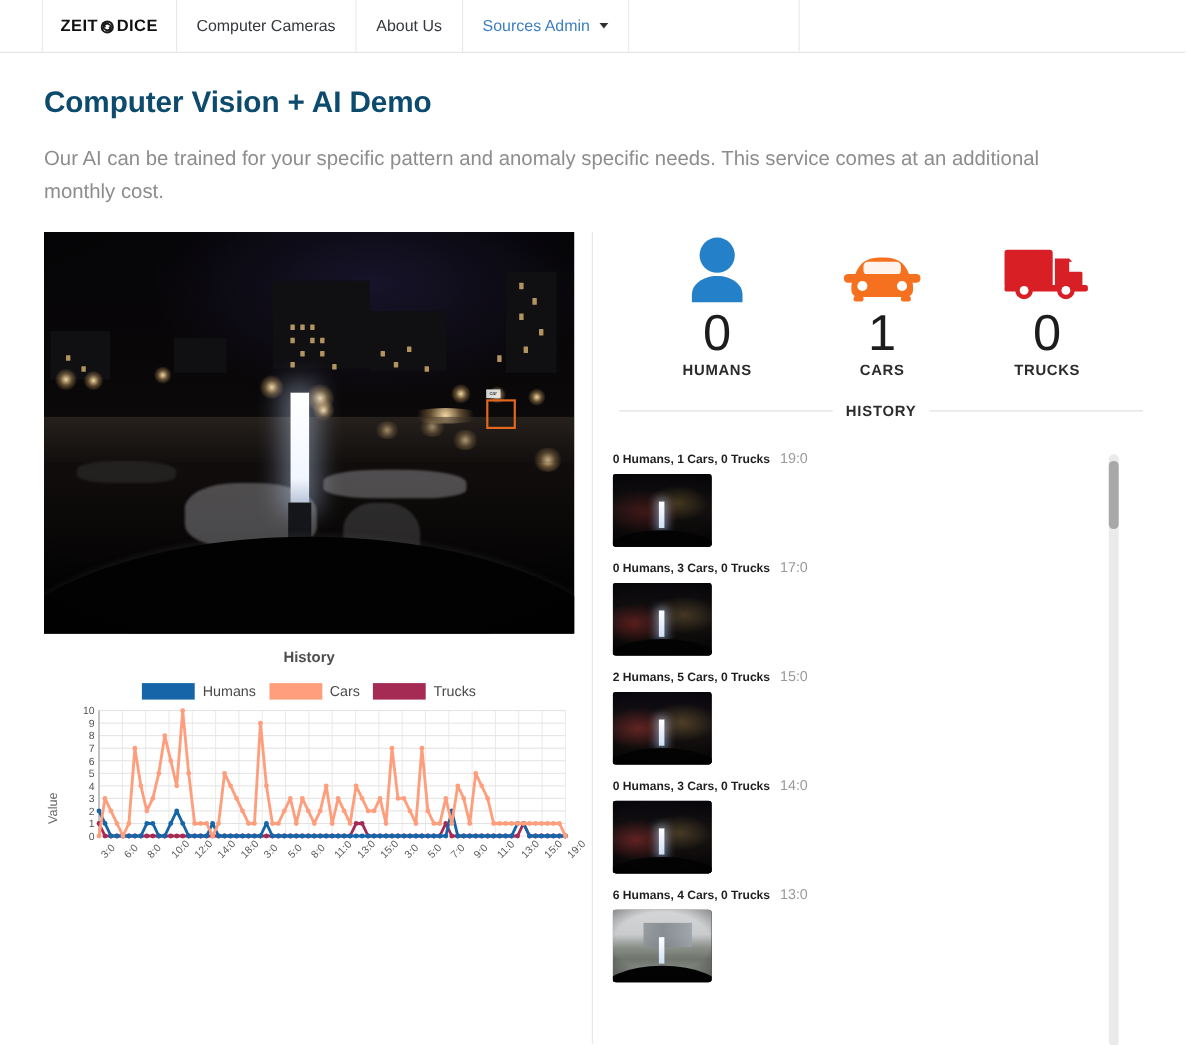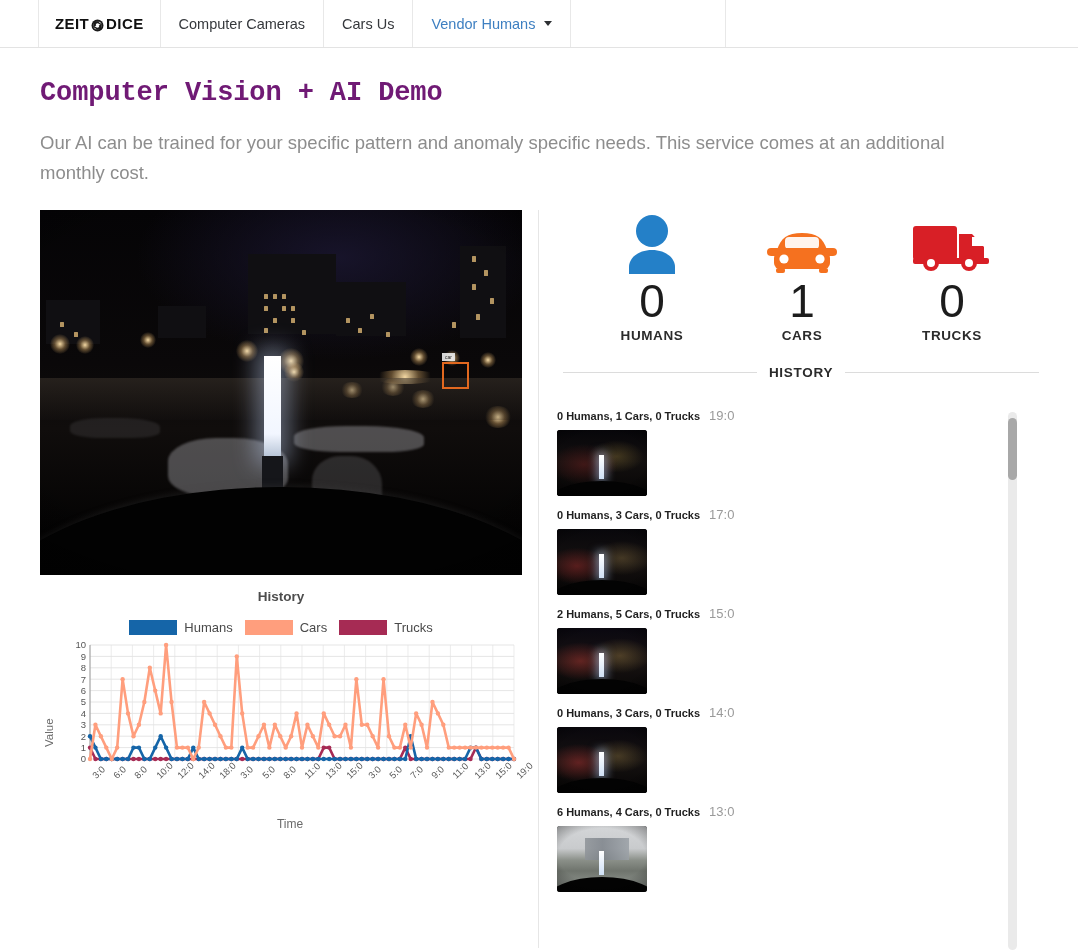--- a/index.html
+++ b/index.html
@@ -59,24 +59,23 @@
   }
   .nav-blank { width: 155px; border-right: 1px solid #e8e8e8; }
   .nav-flex { flex: 1; }
   .nav-cell.user { border-right: none; }
 
   
   .page-wrap { padding: 0 40px; }
   .page-title {
     font-size: 27px;
     font-weight: bold;
-    color: #701a75;
+    color: #0c4a6e;
     margin: 30px 0 0 0;
     letter-spacing: -0.1px;
-    font-family: Liberation Mono, monospace;
   }
   .page-sub {
     font-size: 18.5px;
     line-height: 30px;
     color: #8d8d8d;
     margin: 20px 0 0 0;
     max-width: 950px;
     font-weight: normal;
   }
 
@@ -366,25 +365,25 @@
       </span>
       <span>DICE</span>
     </span>
   </div>
 
   <div class="nav-cell">
     <span>Computer Cameras</span>
   </div>
 
   <div class="nav-cell">
-    <span>Cars Us</span>
+    <span>About Us</span>
   </div>
 
   <div class="nav-cell active" style="color: rgb(61, 127, 193);">
-    <span>Vendor Humans</span>
+    <span>Sources Admin</span>
     <span class="caret"></span>
   </div>
 
 
   <div class="nav-blank"></div>
   <div class="nav-flex"></div>
 
 </div>
 
 <div class="page-wrap">
@@ -785,21 +784,20 @@
                 <div class="xtick" style="left: 296.8px;">5:0</div>
                 <div class="xtick" style="left: 318px;">7:0</div>
                 <div class="xtick" style="left: 339.2px;">9:0</div>
                 <div class="xtick" style="left: 360.4px;">11:0</div>
                 <div class="xtick" style="left: 381.6px;">13:0</div>
                 <div class="xtick" style="left: 402.8px;">15:0</div>
                 <div class="xtick" style="left: 424px;">19:0</div>
               </div>
           </div>
         </div>
-        <div class="x-axis-title">Time</div>
       </div>
     </div>
 
     <div class="right-col">
 
       <div class="counters">
 
         <div class="counter">
           <div class="counter-icon">
             <svg width="58" height="60" viewBox="0 0 58 60">

